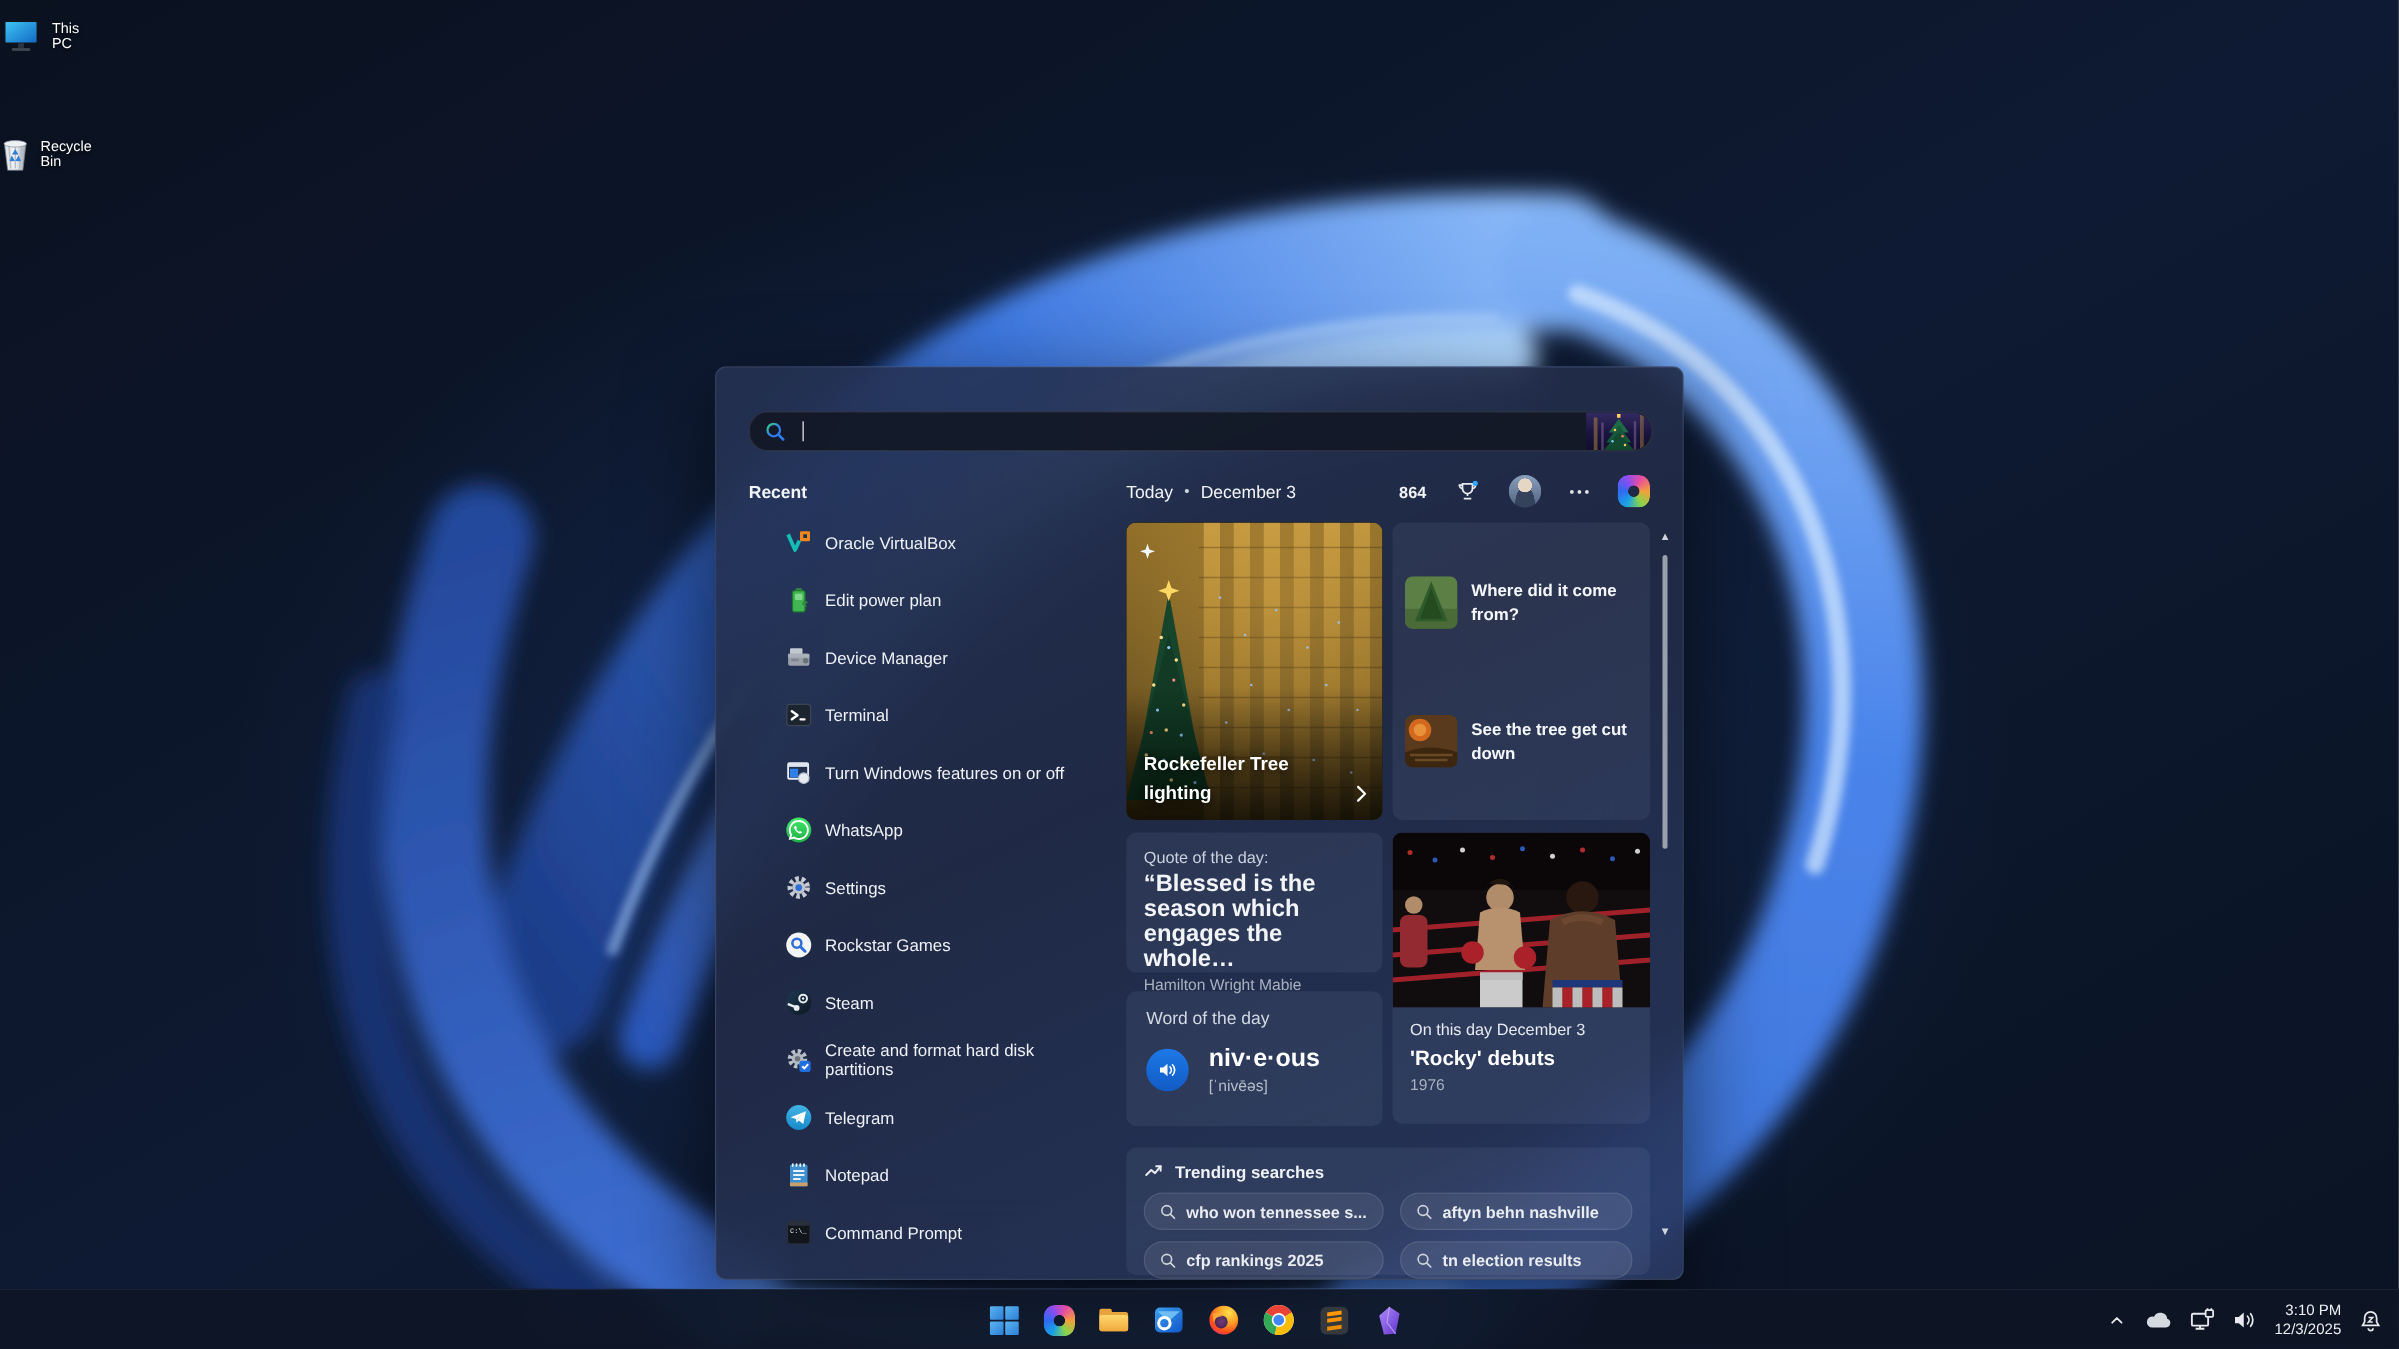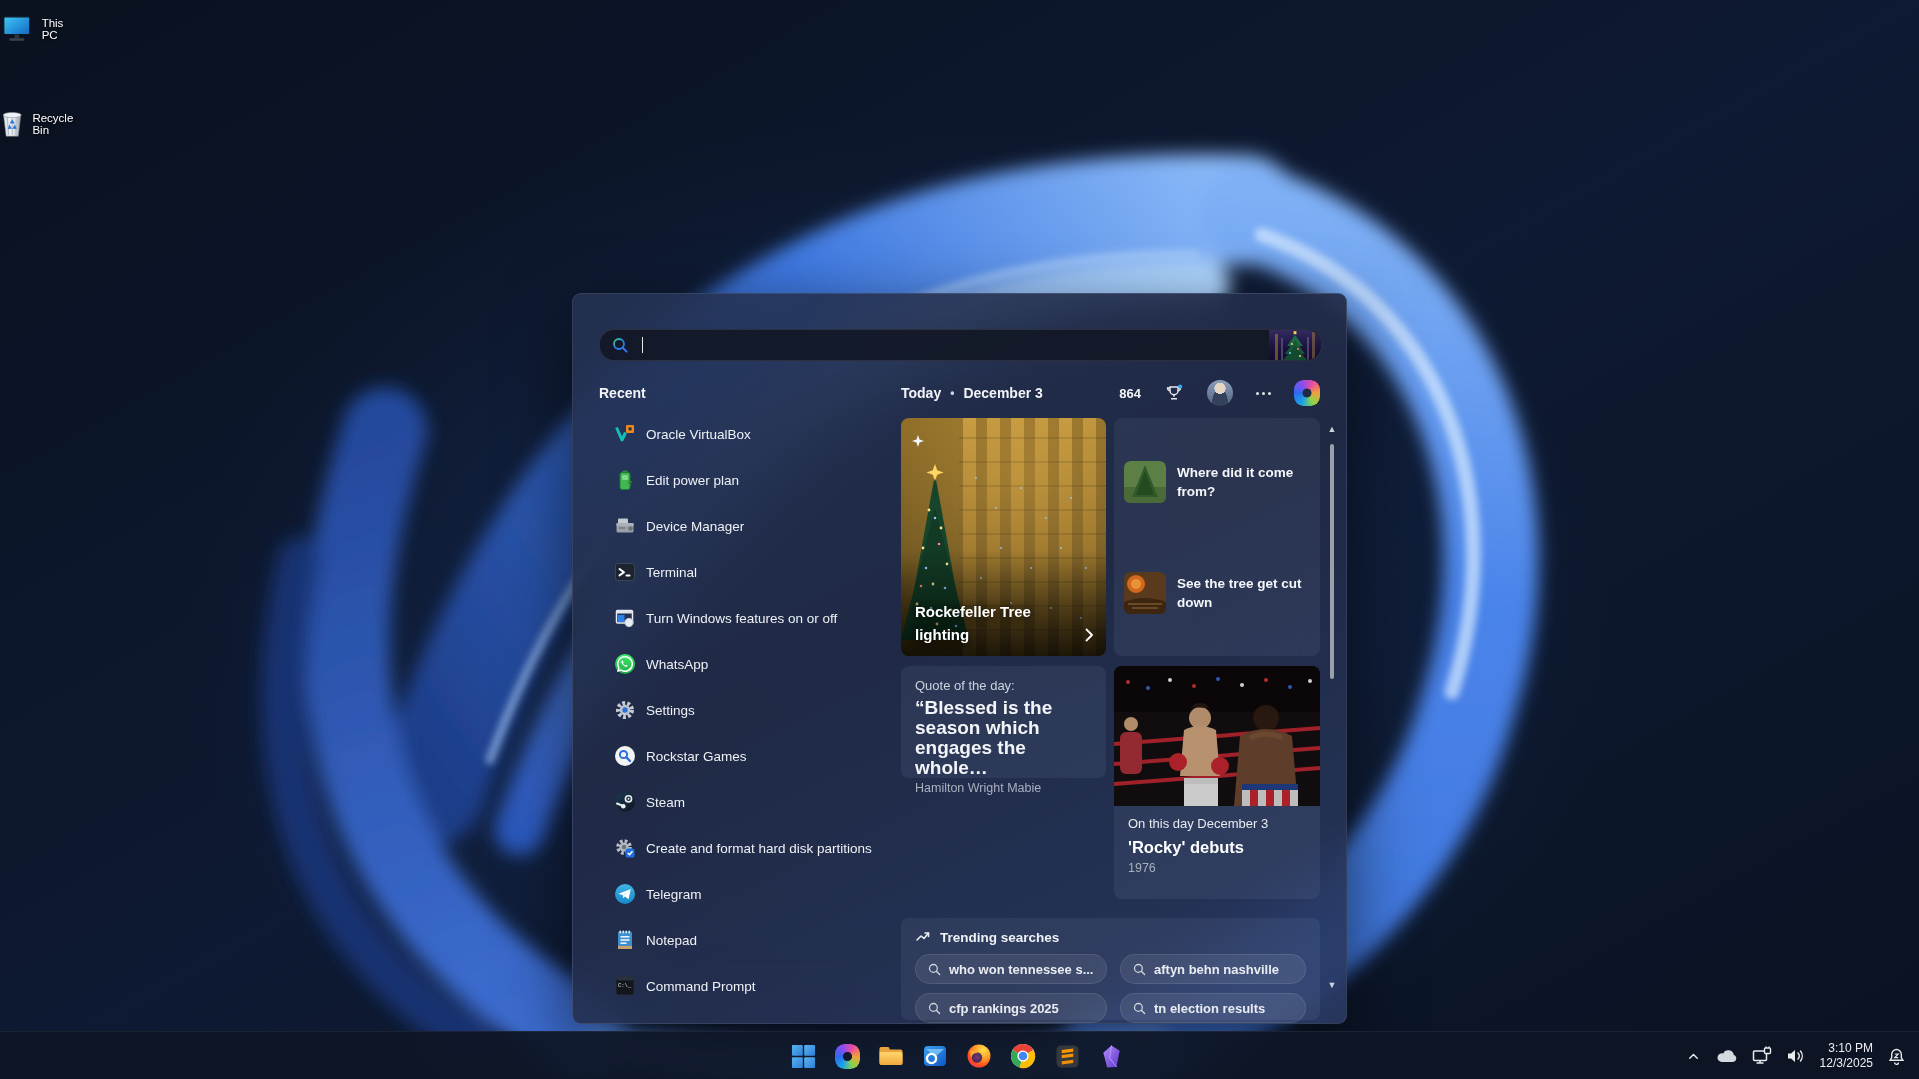--- a/index.html
+++ b/index.html
@@ -10,31 +10,31 @@
     background:linear-gradient(155deg, rgba(38,50,82,.88), rgba(33,42,68,.92) 45%, rgba(42,56,95,.88));
     backdrop-filter:blur(34px) saturate(1.25);
     border:1px solid rgba(255,255,255,.09);
     box-shadow:0 24px 70px rgba(0,0,0,.6);}
   .searchbox{position:absolute;left:26px;top:35px;width:721px;height:30px;border-radius:15px;background:rgba(18,24,37,.92);border:1px solid rgba(255,255,255,.10);}
   .searchbox input{position:absolute;left:42px;top:0;width:600px;height:28px;background:transparent;border:none;outline:none;color:#fff;font-size:13px;font-family:"Liberation Sans",sans-serif}
   .caret{position:absolute;left:42px;top:7px;width:1.4px;height:16px;background:#e7eaef}
   .mag{position:absolute;left:12px;top:7px}
   .tree-pill{position:absolute;right:0;top:0;width:52px;height:30px;border-radius:0 15px 15px 0;overflow:hidden;background:linear-gradient(180deg,#332a60,#1a1440 55%,#110e2e)}
   .rec-label{position:absolute;left:26px;top:91px;font-size:14px;font-weight:700;color:#f2f4f8}
-  .today-hdr{position:absolute;left:328px;top:91px;font-size:14px;font-weight:700;color:#f2f4f8;display:flex;gap:9px;align-items:center}
+  .today-hdr{position:absolute;left:328px;top:91px;font-size:14px;font-weight:400;color:#f2f4f8;display:flex;gap:9px;align-items:center}
   .today-hdr .sep{color:#cdd3dd;font-size:12px}
   .hdr-right{position:absolute;right:26px;top:85px;height:28px;display:flex;align-items:center;gap:23px}
   .pts{font-size:13px;font-weight:700;color:#f2f4f8}
   .avatar{width:26px;height:26px;border-radius:50%;background:radial-gradient(circle at 50% 32%,#e6d6c4 0 25%,rgba(0,0,0,0) 26%),radial-gradient(ellipse at 50% 88%,#35425c 0 42%,rgba(0,0,0,0) 43%),linear-gradient(180deg,#8aa0bd,#51617e)}
   .dots{display:flex;gap:3px;align-items:center}
   .dots i{width:3px;height:3px;border-radius:50%;background:#e2e6ec}
   .copilot{width:26px;height:26px;border-radius:9px;background:conic-gradient(from 210deg,#19a1e6,#2f6af0,#8a4df0,#e84da0,#f2a03a,#8ad44a,#19a1e6);
     -webkit-mask:radial-gradient(circle at 50% 50%, transparent 0 4.2px, #000 4.8px);mask:radial-gradient(circle at 50% 50%, transparent 0 4.2px, #000 4.8px)}
   .rec-list{position:absolute;left:0;top:117px;width:300px}
-  .rec-item{height:46px;display:flex;align-items:center;padding-left:40px;gap:9px;cursor:default}
+  .rec-item{height:46px;display:flex;align-items:center;padding-left:54px;gap:9px;cursor:default}
   .rec-item .lbl{font-size:13.5px;color:#eef1f5}
   .aico{width:24px;height:24px;display:flex;align-items:center;justify-content:center;flex:none}
   .card{position:absolute;border-radius:8px;background:rgba(205,220,255,.065)}
   .tree-card{left:328px;top:124px;width:205px;height:238px;overflow:hidden;background:#221a0a}
   .tree-card .title{position:absolute;left:14px;bottom:10px;width:150px;font-size:15px;font-weight:700;line-height:23px;text-shadow:0 1px 8px rgba(0,0,0,.9)}
   .tree-card .chev{position:absolute;right:8px;bottom:12px}
   .rel-card{left:541px;top:124px;width:206px;height:238px;display:flex;flex-direction:column;justify-content:space-around;padding:8px 0;box-sizing:border-box}
   .rel-item{display:flex;align-items:center;gap:11px;padding:0 10px}
   .rel-item .th{width:42px;height:42px;border-radius:6px;flex:none}
   .rel-item .tx{font-size:13.5px;font-weight:700;line-height:19px;color:#f4f6f9}
@@ -490,20 +490,35 @@
         <div class="tx">See the tree get cut down</div>
       </div>
     </div>
 
     <div class="card quote-card">
       <div class="q-label">Quote of the day:</div>
       <div class="q-text">“Blessed is the season which engages the whole…</div>
       <div class="q-author">Hamilton Wright Mabie</div>
     </div>
 
+    <div class="card word-card">
+      <div class="w-label">Word of the day</div>
+      <div class="w-row">
+        <div class="spk">
+          <svg width="16" height="16" viewBox="0 0 16 16">
+              <path d="M2 6 v4 h2.6 L8 13 V3 L4.6 6 Z" fill="#fff"></path>
+              <path d="M10 5.5 a3.4 3.4 0 0 1 0 5 M12 3.8 a6 6 0 0 1 0 8.4" fill="none" stroke="#fff" stroke-width="1.3" stroke-linecap="round"></path>
+            </svg>
+        </div>
+        <div>
+          <div class="w-word">niv·e·ous</div>
+          <div class="w-pron">[ˈnivēəs]</div>
+        </div>
+      </div>
+    </div>
 
     <div class="card rocky-card">
       <svg width="206" height="140" viewBox="0 0 206 140">
         <rect width="206" height="140" fill="#140e0f"></rect>
         <rect width="206" height="46" fill="#0d090b"></rect>
         <g>
             <circle cx="14" cy="16" r="2" fill="#c33"></circle>
             <circle cx="34" cy="22" r="2" fill="#36c"></circle>
             <circle cx="56" cy="14" r="2" fill="#eee"></circle>
             <circle cx="80" cy="20" r="2" fill="#c33"></circle>

